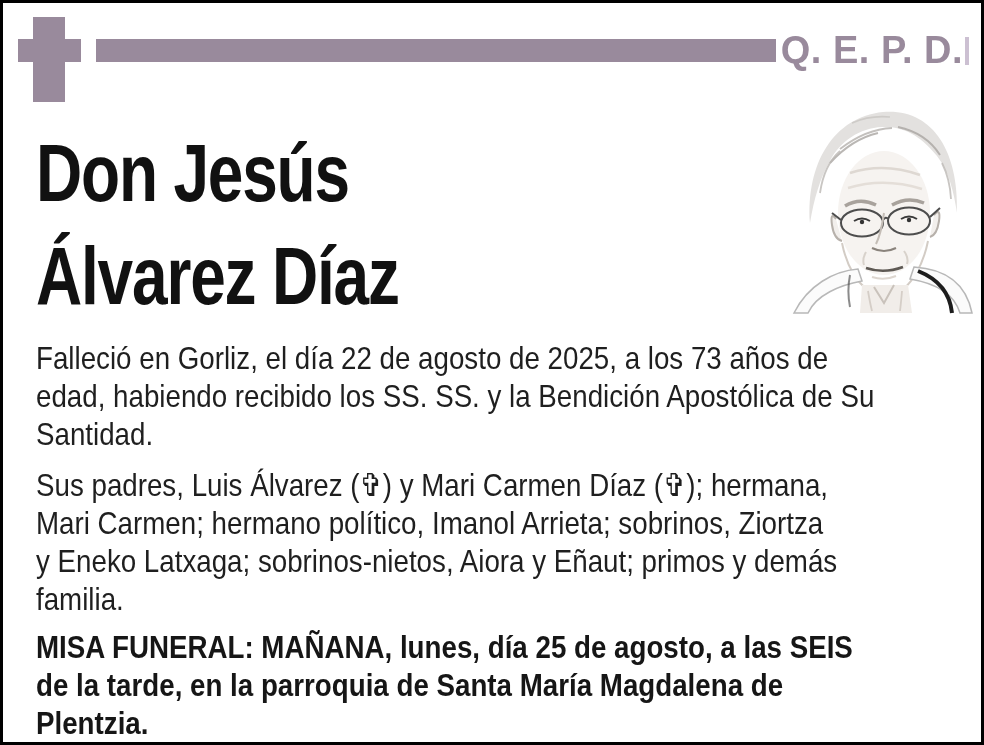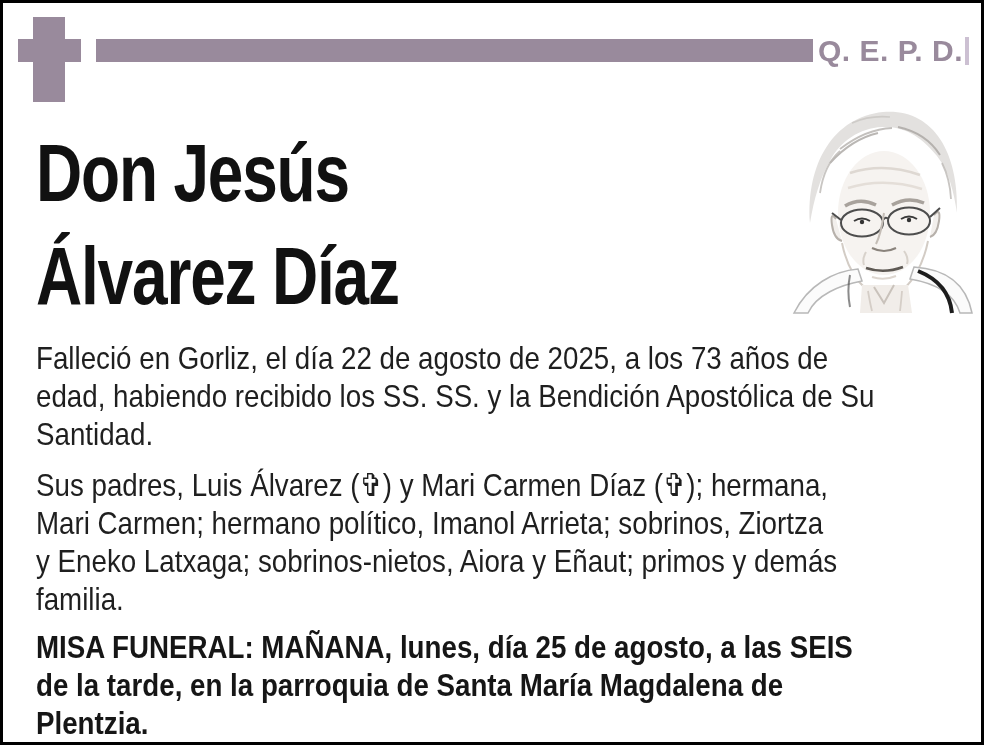--- a/index.html
+++ b/index.html
@@ -25,21 +25,21 @@
   .cross-icon .h{position:absolute;left:0;top:22px;width:63px;height:23px;background:var(--accent);}
   
   .bar-row{
     position:absolute;left:93px;right:0;top:36px;height:23px;
     display:flex;align-items:center;
   }
   .bar-fill{flex:1;height:23px;background:var(--accent);}
   .qepd-label{
     background:#fff;
     padding:0 2px 0 5px;
-    font-size:30px;font-weight:bold;line-height:23px;
+    font-size:38px;font-weight:bold;line-height:23px;
     color:var(--accent);
     letter-spacing:0.5px;
     white-space:nowrap;
   }
   .bar-tail{width:4px;height:28px;background:var(--accent-light);}
   .bar-endspace{width:12px;height:23px;background:#fff;}
   
   .obit-title{
     position:absolute;left:33px;top:118px;
     font-size:82px;line-height:103px;font-weight:bold;

